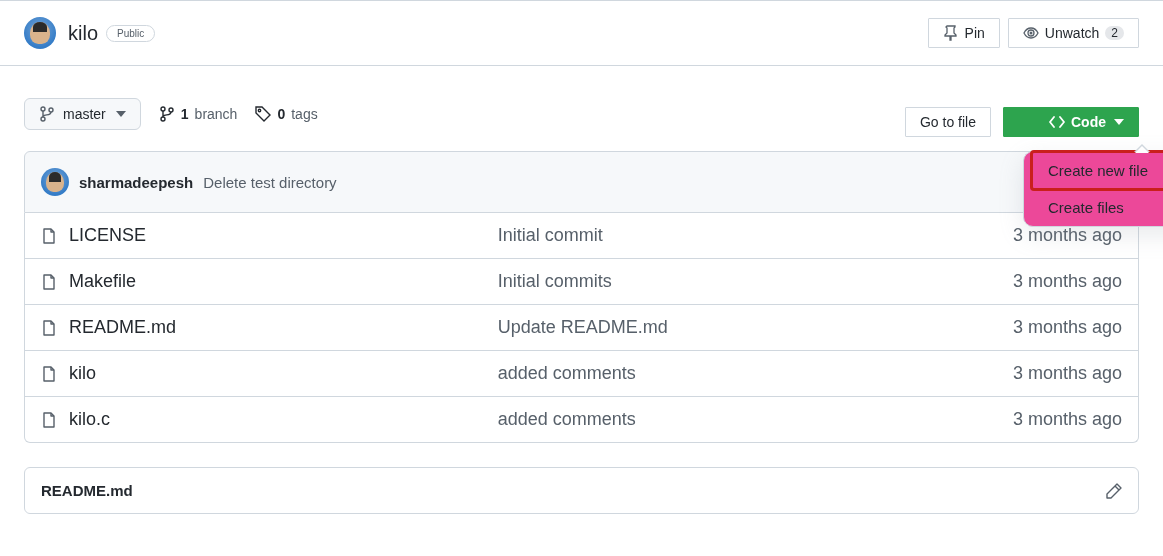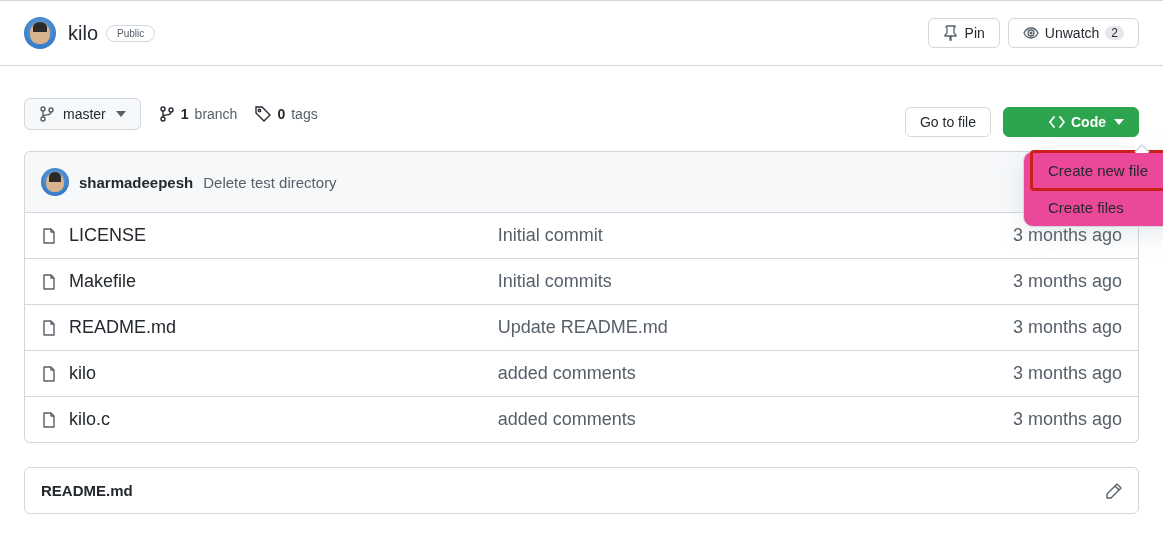--- a/index.html
+++ b/index.html
@@ -30,21 +30,21 @@
       background: #2b2b2b; border-radius: 50% 50% 0 0;
     }
     .repo-name { font-size: 20px; font-weight: 400; color: #24292f; margin-left: 4px; }
     .badge-public {
       border: 1px solid #d0d7de; border-radius: 2em; padding: 2px 10px;
       font-size: 10px; color: #57606a; font-weight: 500;
     }
     .top-actions { display: flex; gap: 8px; }
     .btn {
       display: inline-flex; align-items: center; gap: 6px;
-      padding: 6px 14px; border-radius: 6px; font-size: 14px;
+      padding: 6px 14px; border-radius: 1px; font-size: 14px;
       border: 1px solid #d0d7de; background: #f6f8fa; color: #24292f;
       cursor: pointer; user-select: none; font-weight: 500;
     }
     .btn .count {
       background: #e5e7ea; border-radius: 2em; padding: 0 6px; font-size: 12px; min-width: 18px; text-align: center;
     }
     .row-nav { display: flex; align-items: center; justify-content: space-between; padding-top: 24px; }
     .nav-left { display: flex; align-items: center; gap: 18px; }
     .branch-btn {
       display: inline-flex; align-items: center; gap: 8px; padding: 7px 14px;

